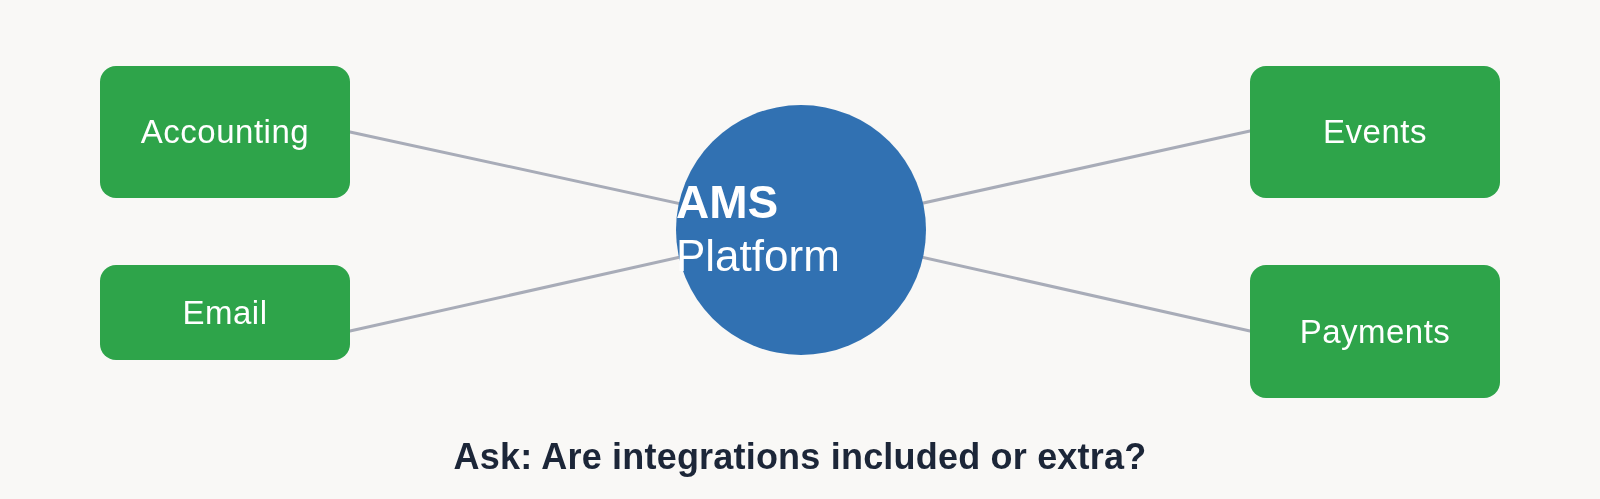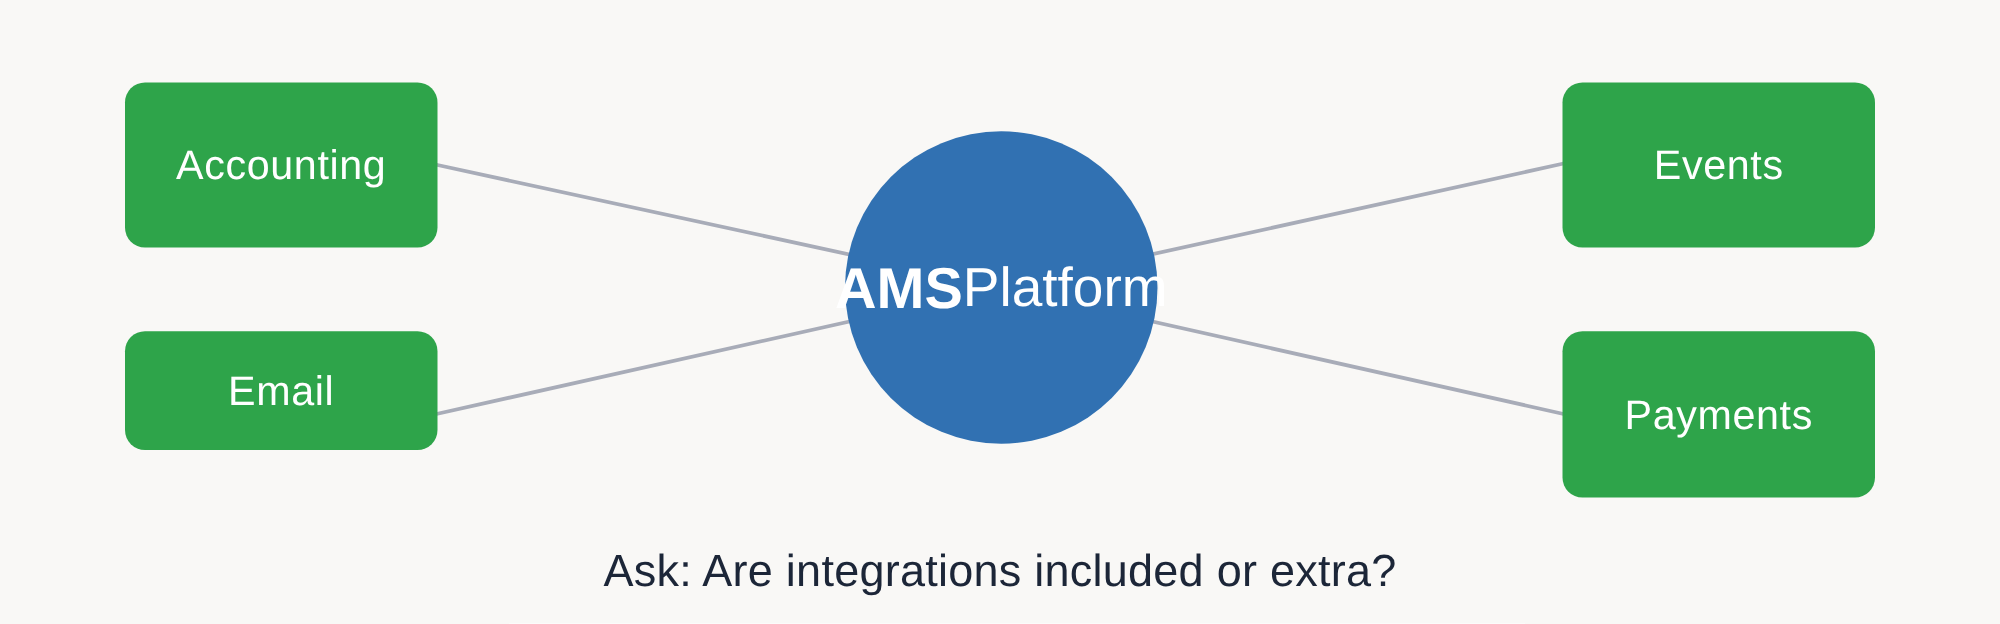--- a/index.html
+++ b/index.html
@@ -45,42 +45,41 @@
   #node-payments   { left: 1250px; top: 265px; height: 133px; }
   .hub {
     position: absolute;
     left: 676px;
     top: 105px;
     width: 250px;
     height: 250px;
     border-radius: 50%;
     background: var(--blue, #3171b2);
     display: flex;
-    flex-direction: row;
-    align-items: center;
+    flex-direction: column;
     justify-content: center;
     color: var(--nodetext, #ffffff);
   }
   .hub-title {
     font-weight: bold;
     font-size: 46px;
     line-height: 1.1;
   }
   .hub-subtitle {
     font-size: 44px;
     line-height: 1.25;
   }
   .caption {
     position: absolute;
     left: 0;
     right: 0;
     top: 436px;
     text-align: center;
     font-size: 36px;
-    font-weight: normal;
+    font-weight: bold;
     color: var(--caption, #1c2638);
     letter-spacing: 0.2px;
   }
 </style>
 </head>
 <body>
 
 <div class="canvas">
 
   <svg class="connectors" viewBox="0 0 1600 499" xmlns="http://www.w3.org/2000/svg">

